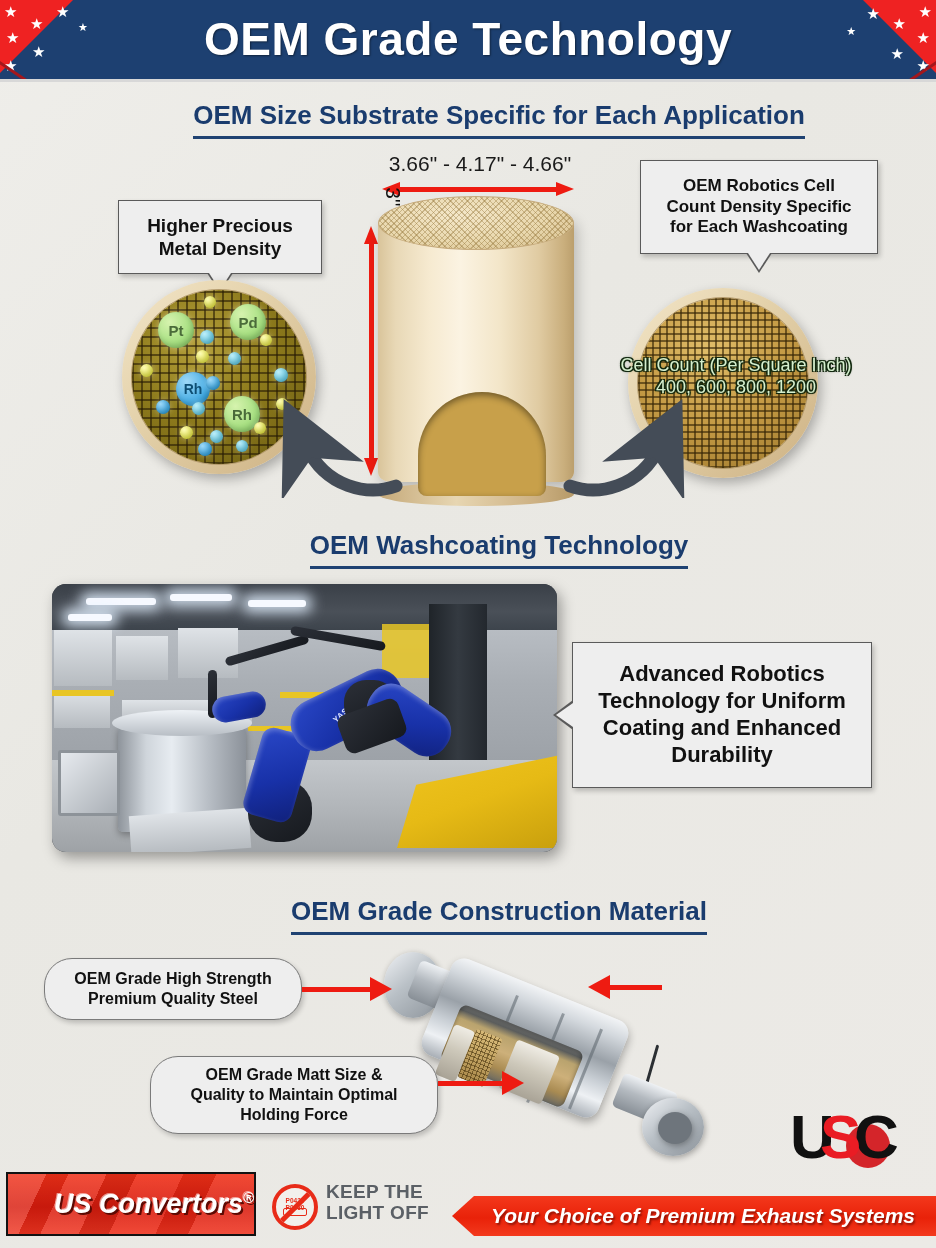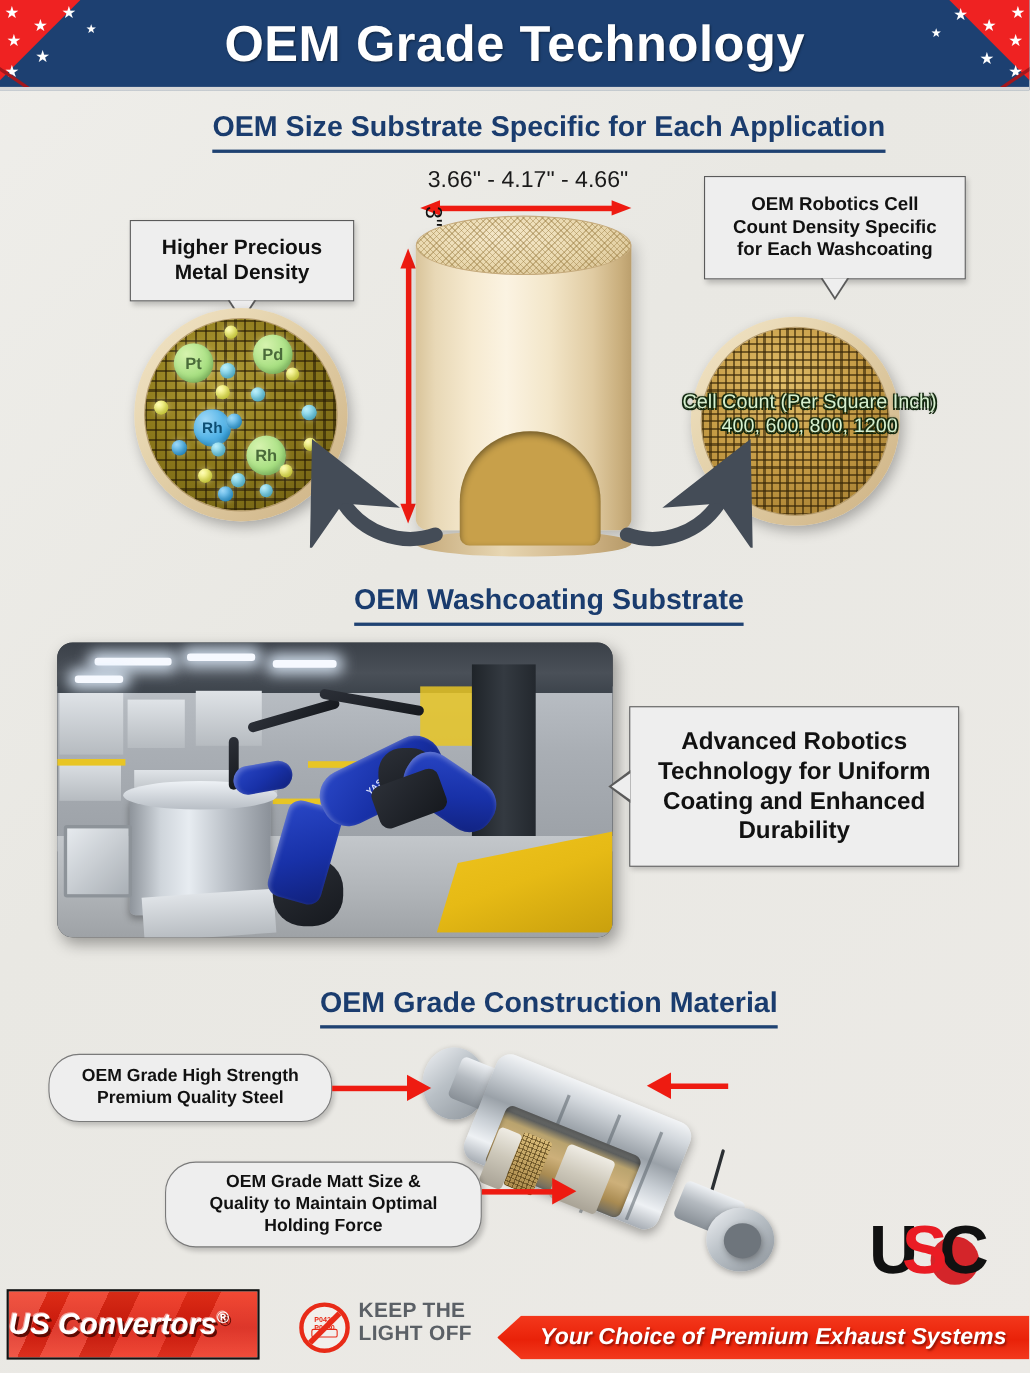--- a/index.html
+++ b/index.html
@@ -327,26 +327,26 @@
   .rarrow .head  { position:absolute; top:-8px; width:0; height:0;
     border-top: 12px solid transparent; border-bottom: 12px solid transparent; }
   .rarrow.to-right .head { border-left: 22px solid #ee1b11; right: 0; }
   .rarrow.to-right .shaft { left: 0; right: 20px; }
   .rarrow.to-left .head  { border-right: 22px solid #ee1b11; left: 0; }
   .rarrow.to-left  .shaft { right: 0; left: 20px; }
 
   
   .footer { position: absolute; left: 0; bottom: 0; width: 936px; height: 88px; }
   .logo-red {
-    position: absolute; left: 6px; top: 12px; width: 230px; height: 64px;
+    position: absolute; left: 6px; top: 12px; width: 250px; height: 64px;
     border: 2.5px solid #121212;
     background:
       linear-gradient(115deg, rgba(255,255,255,.18) 0 14%, rgba(0,0,0,.08) 14% 22%, rgba(255,255,255,.14) 22% 36%, rgba(0,0,0,.10) 36% 47%, rgba(255,255,255,.10) 47% 64%, rgba(0,0,0,.08) 64% 76%, rgba(255,255,255,.12) 76% 100%),
       linear-gradient(180deg,#f03018,#d81b0d 55%,#ef3420);
-    display: flex; align-items: center; justify-content: flex-start;
+    display: flex; align-items: center; justify-content: flex-end;
   }
   .logo-red .txt {
     color: #fff; font-style: italic; font-weight: bold; font-size: 27px;
     text-shadow: 2px 2px 0 #5d0a03, -1px -1px 0 rgba(255,255,255,.55);
   }
   .logo-red .reg { font-size: 15px; vertical-align: super; }
 
   .keep-off { position: absolute; left: 272px; top: 20px; width: 170px; height: 52px; }
   .no-sign {
     position: absolute; left: 0; top: 4px; width: 46px; height: 46px;
@@ -518,21 +518,21 @@
   <svg class="curvearrow" style="left:556px; top:398px; width:130px; height:100px;" viewBox="0 0 130 100">
     <defs>
       <marker id="mkR" markerWidth="7" markerHeight="7" refX="3" refY="3.5" orient="auto">
         <path d="M0,0 L7,3.5 L0,7 L2,3.5 z" fill="#444c57"></path>
       </marker>
     </defs>
     <path d="M14,88 C42,98 84,90 104,48" stroke="#444c57" stroke-width="13" fill="none" stroke-linecap="round" marker-end="url(#mkR)"></path>
   </svg>
 
   <div class="sec-head" style="top:530px;">
-    <span class="txt">OEM Washcoating Substrate</span>
+    <span class="txt">OEM Washcoating Technology</span>
   </div>
 
   <div class="photo">
     <div class="ph-bg"></div>
     <div class="ph-ceiling"></div>
     <div class="ph-light" style="left:34px;  top:14px; width:70px;"></div>
     <div class="ph-light" style="left:118px; top:10px; width:62px;"></div>
     <div class="ph-light" style="left:196px; top:16px; width:58px;"></div>
     <div class="ph-light" style="left:16px;  top:30px; width:44px;"></div>
     <div class="ph-pallet" style="left:2px;  top:46px; width:58px; height:56px;"></div>

